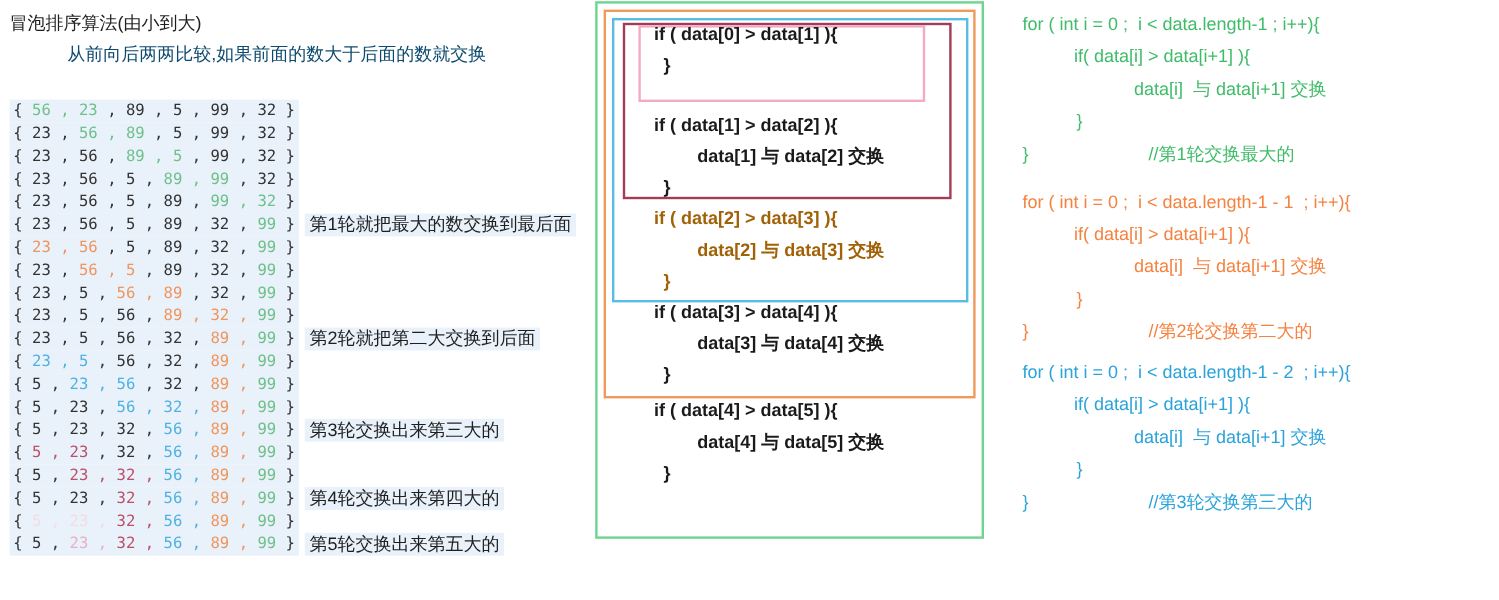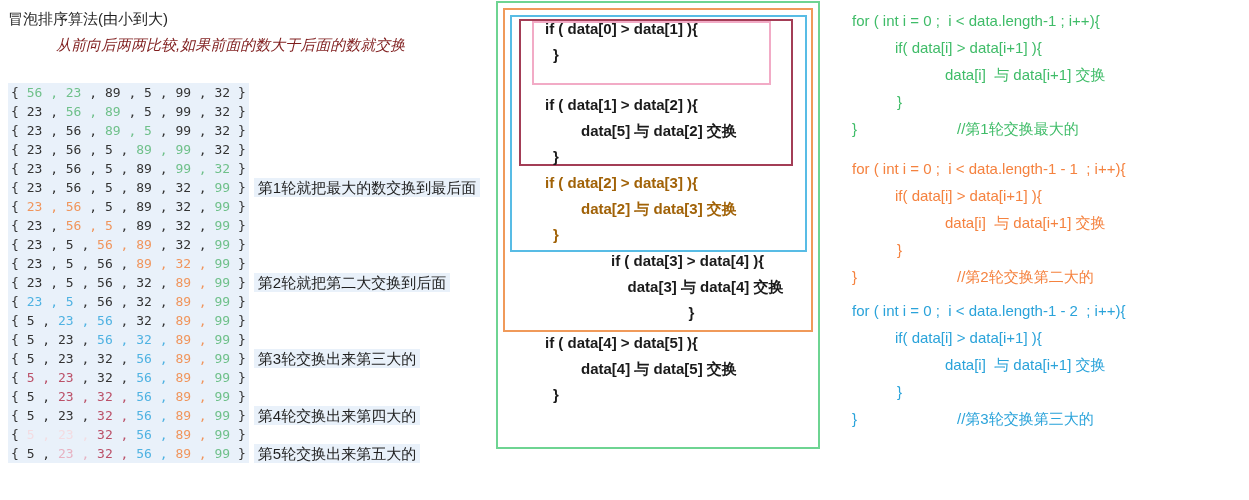--- a/index.html
+++ b/index.html
@@ -4,21 +4,21 @@
 <style>
   html,body { margin:0; padding:0; }
   body {
     width:1249px; height:500px; position:relative; overflow:hidden;
     background:#ffffff; font-family:"Liberation Sans",sans-serif;
   }
   .abs { position:absolute; }
 
   
   #title   { left:8px;  top:10px; font-size:15px; color:#1f1f1f; }
-  #subtitle{ left:56px; top:36px; font-size:15px; color:#7f1d1d;font-style:italic; }
+  #subtitle{ left:56px; top:36px; font-size:15px; color:#0c4a6e; }
   #rows    { left:8px;  top:83px; }
   .arr-row { height:19px; line-height:19px; white-space:pre;
              font-family:"DejaVu Sans Mono",monospace; font-size:13px; }
   .arr-code{ display:inline-block; padding:0 3px; }
   .arr-label{ font-family:"Liberation Sans",sans-serif; font-size:15px;
               margin-left:5px; padding:0 4px; color:#1f1f1f;
               display:inline-block; height:19px; line-height:19px; vertical-align:top; }
 
   
   .mbox { position:absolute; border:2px solid; box-sizing:border-box; }
@@ -80,29 +80,29 @@
 <div id="box-b" class="mbox" style="border-color: rgb(88, 188, 229);"></div>
 <div id="box-r" class="mbox" style="border-color: rgb(163, 61, 86);"></div>
 <div id="box-p" class="mbox" style="border-color: rgb(242, 171, 198);"></div>
 <div id="compare-blocks">
     <div class="mblock" style="top: 16px; color: rgb(26, 26, 26);">
       <div class="m-if">if ( data[0] &gt; data[1] ){</div>
       <div class="m-close">}</div>
     </div>
     <div class="mblock" style="top: 92px; color: rgb(26, 26, 26);">
       <div class="m-if">if ( data[1] &gt; data[2] ){</div>
-      <div class="m-swap">data[5] 与 data[2] 交换</div>
+      <div class="m-swap">data[1] 与 data[2] 交换</div>
       <div class="m-close">}</div>
     </div>
     <div class="mblock" style="top: 170px; color: #a16207;">
       <div class="m-if">if ( data[2] &gt; data[3] ){</div>
       <div class="m-swap">data[2] 与 data[3] 交换</div>
       <div class="m-close">}</div>
     </div>
-    <div class="mblock" style="top: 248px; color: rgb(26, 26, 26); text-align: center;">
+    <div class="mblock" style="top: 248px; color: rgb(26, 26, 26);">
       <div class="m-if">if ( data[3] &gt; data[4] ){</div>
       <div class="m-swap">data[3] 与 data[4] 交换</div>
       <div class="m-close">}</div>
     </div>
     <div class="mblock" style="top: 330px; color: rgb(26, 26, 26);">
       <div class="m-if">if ( data[4] &gt; data[5] ){</div>
       <div class="m-swap">data[4] 与 data[5] 交换</div>
       <div class="m-close">}</div>
     </div>
   </div>

